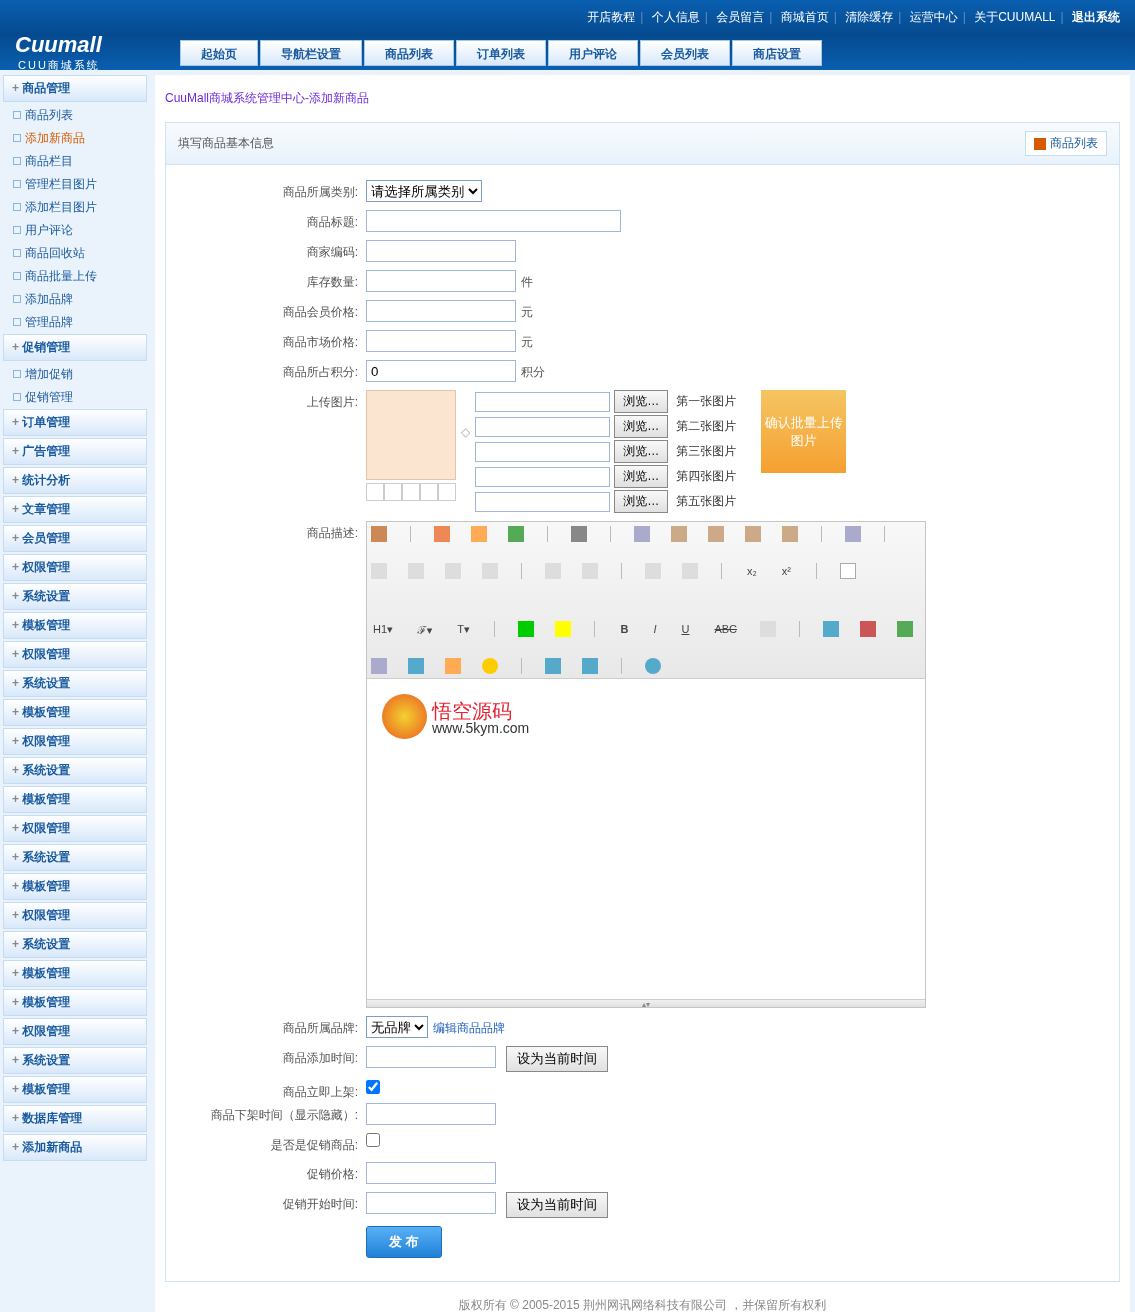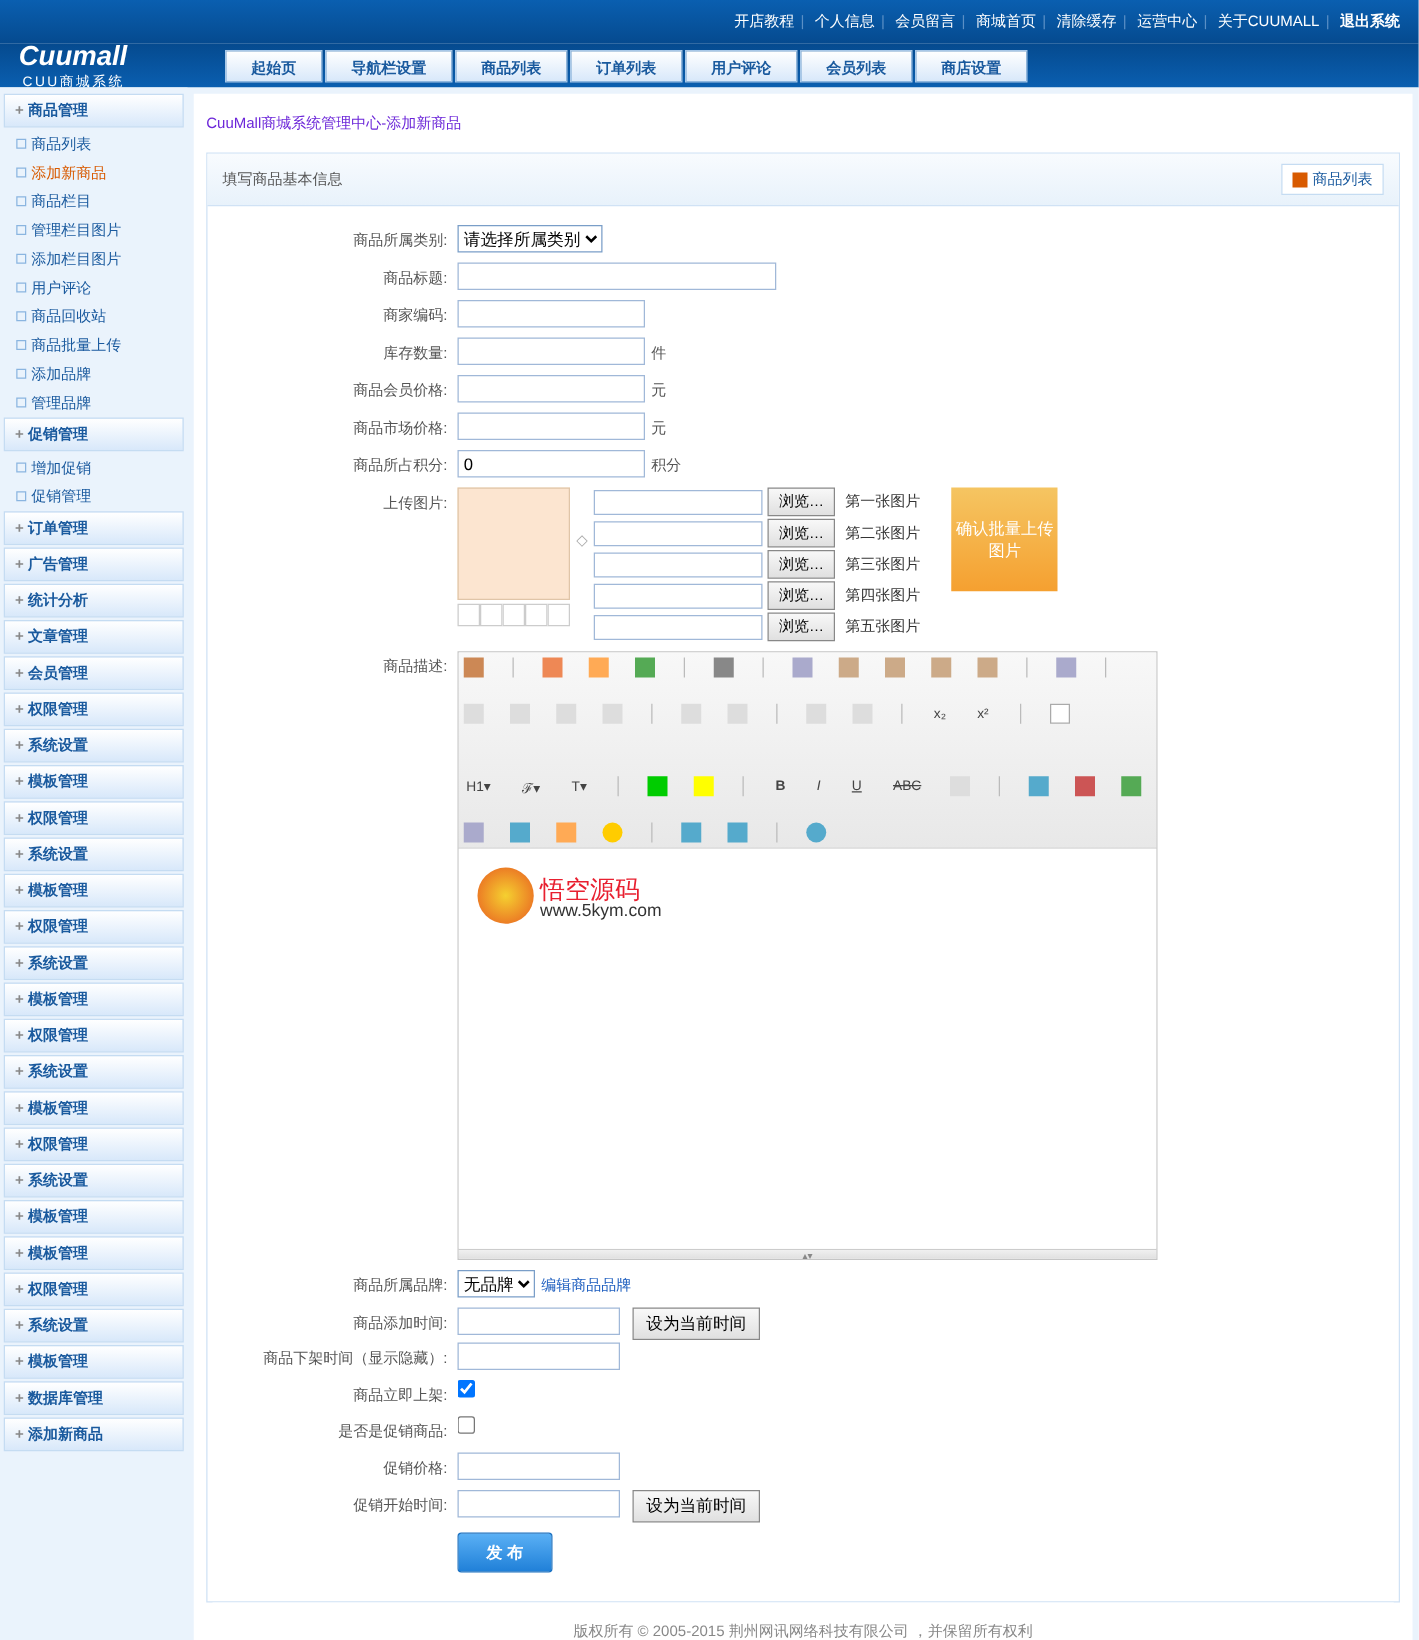--- a/index.html
+++ b/index.html
@@ -298,29 +298,29 @@
         <div class="row">
           <div class="lbl">商品所属品牌:</div>
           <select class="sel"><option>无品牌</option></select>
           <span class="suffix link">编辑商品品牌</span>
         </div>
         <div class="row">
           <div class="lbl">商品添加时间:</div>
           <input class="inp" style="width: 130px;">
           <button class="btn-time">设为当前时间</button>
         </div>
+        <div class="row">
+          <div class="lbl">商品立即上架:</div>
+          <input type="checkbox" class="chk" checked="" style="">
+        </div>
         <div class="row" style="margin-top:-6px">
           <div class="lbl">商品下架时间（显示隐藏）:</div>
           <input class="inp" style="width: 130px;">
         </div>
         <div class="row">
-          <div class="lbl">商品立即上架:</div>
-          <input type="checkbox" class="chk" checked="" style="">
-        </div>
-        <div class="row">
           <div class="lbl">是否是促销商品:</div>
           <input type="checkbox" class="chk" style="">
         </div>
         <div class="row">
           <div class="lbl">促销价格:</div>
           <input class="inp" style="width: 130px;">
         </div>
         <div class="row">
           <div class="lbl">促销开始时间:</div>
           <input class="inp" style="width: 130px;">

